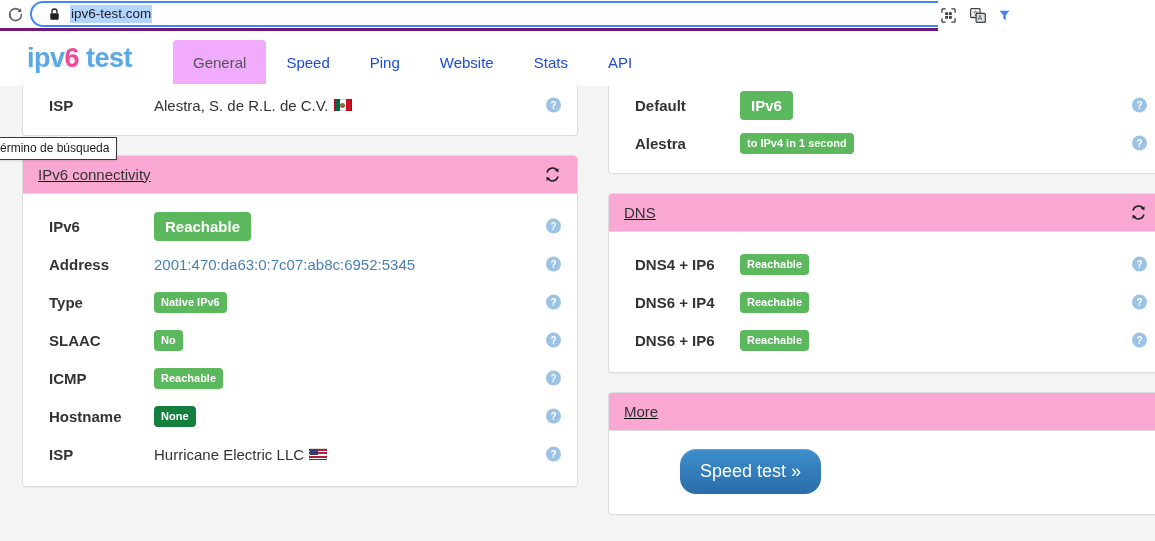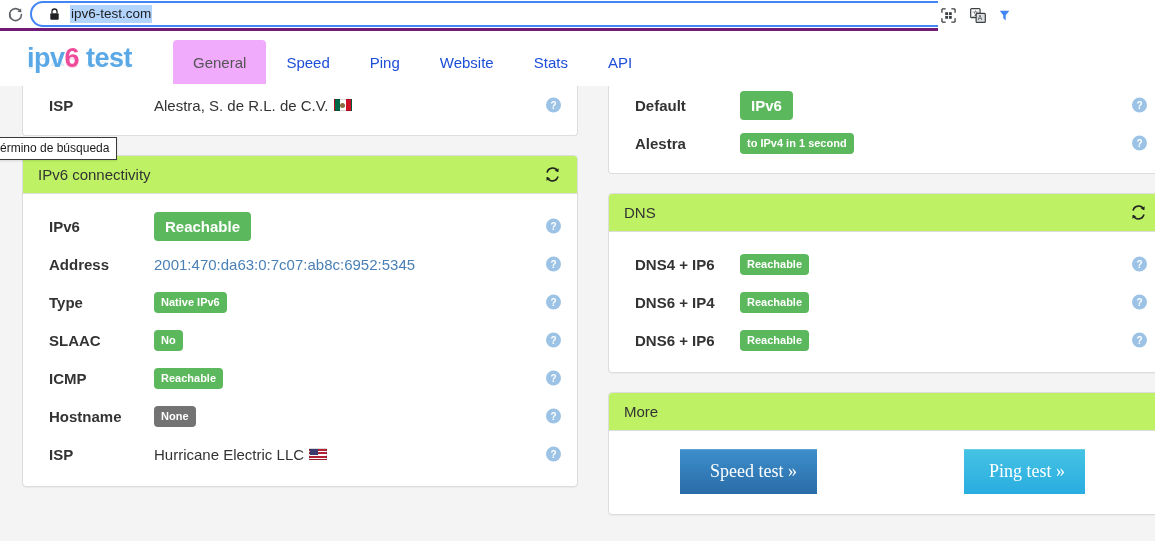--- a/index.html
+++ b/index.html
@@ -177,29 +177,30 @@
 
   .panel {
     background: #ffffff;
     border: 1px solid #dddddd;
     border-radius: 4px;
     box-shadow: 0 1px 1px rgba(0,0,0,0.04);
     margin-bottom: 19px;
     box-sizing: border-box;
   }
   .panel-heading {
-    background: #bef264;
+    background: #f9a8d4;
     border-bottom: 1px solid #dddddd;
     border-radius: 3px 3px 0 0;
     height: 38px;
     display: flex;
     align-items: center;
     padding: 0 15px;
     box-sizing: border-box;
     position: relative;
+    text-decoration: underline;
   }
   .panel-title {
     font-size: 15px;
     color: #333333;
     line-height: 18px;
   }
   .refresh-btn {
     position: absolute;
     right: 16px;
     top: 50%;
@@ -259,21 +260,21 @@
     display: inline-block;
     border-radius: 4px;
     color: #ffffff;
     font-weight: bold;
     line-height: 1;
     white-space: nowrap;
   }
   .badge.lg { font-size: 15px; padding: 7px 11px; }
   .badge.sm { font-size: 11px; padding: 5px 7px; }
   .badge.green { background: #5cb85c; }
-  .badge.orange { background: #737373; }
+  .badge.orange { background: #15803d; }
 
   .flag {
     display: inline-block;
     width: 18px;
     height: 12px;
     margin-left: 5px;
     vertical-align: middle;
     position: relative;
     border: 1px solid rgba(0,0,0,0.15);
     box-sizing: border-box;
@@ -309,28 +310,28 @@
 
   
   .more-body {
     padding: 18px 0 20px 0;
     display: flex;
     align-items: center;
   }
   .btn {
     display: inline-block;
     border: none;
-    border-radius: 0;
+    border-radius: 16px;
     color: #ffffff;
     font-size: 18px;
-    font-family: Liberation Serif, serif;
+    font-family: Liberation Sans, sans-serif;
     padding: 12px 20px;
     line-height: 21px;
     cursor: pointer;
-    text-align:right;
+    text-align:left;
     white-space: nowrap;
   }
   .btn-primary {
     background: linear-gradient(to bottom, #3d8fcc 0%, #2a6ca8 100%);
     box-shadow: inset 0 1px 0 rgba(255,255,255,0.18);
     margin-left: 71px;
     min-width: 137px;
   }
   .btn-info {
     background: linear-gradient(to bottom, #46c3e4 0%, #29ade0 100%);
@@ -575,21 +576,20 @@
           </div>
         </div>
       </div>
 
       <div class="panel">
         <div class="panel-heading">
           <span class="panel-title">More</span>
         </div>
         <div class="more-body">
           <button class="btn btn-primary">Speed test »</button>
-          <button class="btn btn-info">Ping test »</button>
         </div>
       </div>
 
     </div>
   </div>
 
   <div class="tooltip-box">érmino de búsqueda</div>
 
 </div>
 

